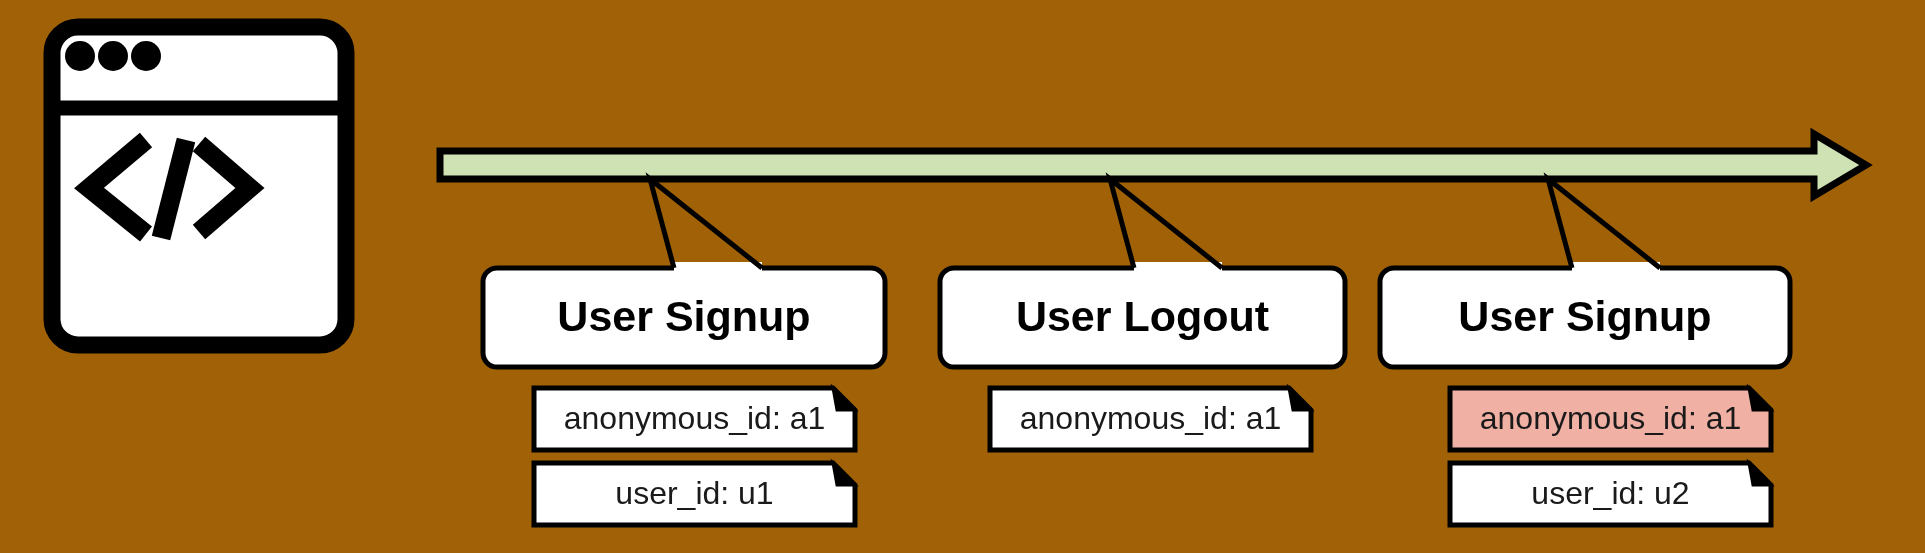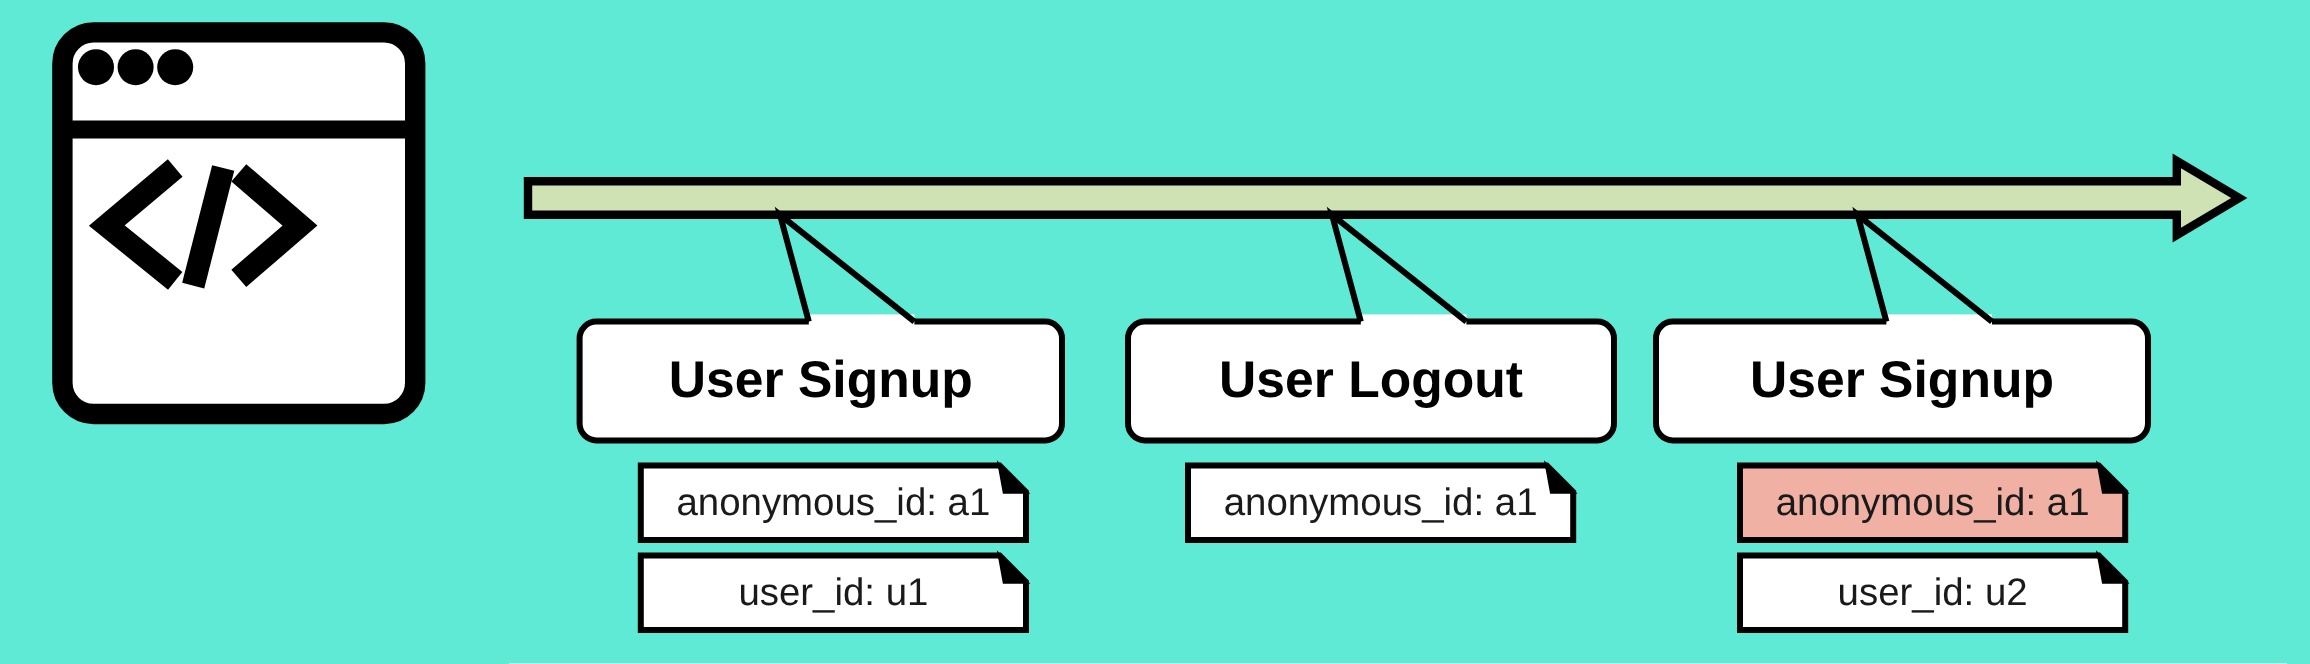--- a/index.html
+++ b/index.html
@@ -8,21 +8,21 @@
     padding: 0;
     background: #ffffff;
   }
   body {
     font-family: "Liberation Sans", sans-serif;
   }
   #canvas {
     position: relative;
     width: 1925px;
     height: 553px;
-    background: #5eead4;
+    background: #a16207;
     overflow: hidden;
   }
   #diagram-svg {
     position: absolute;
     left: 0;
     top: 0;
     width: 1925px;
     height: 553px;
   }
   .evt-label {

